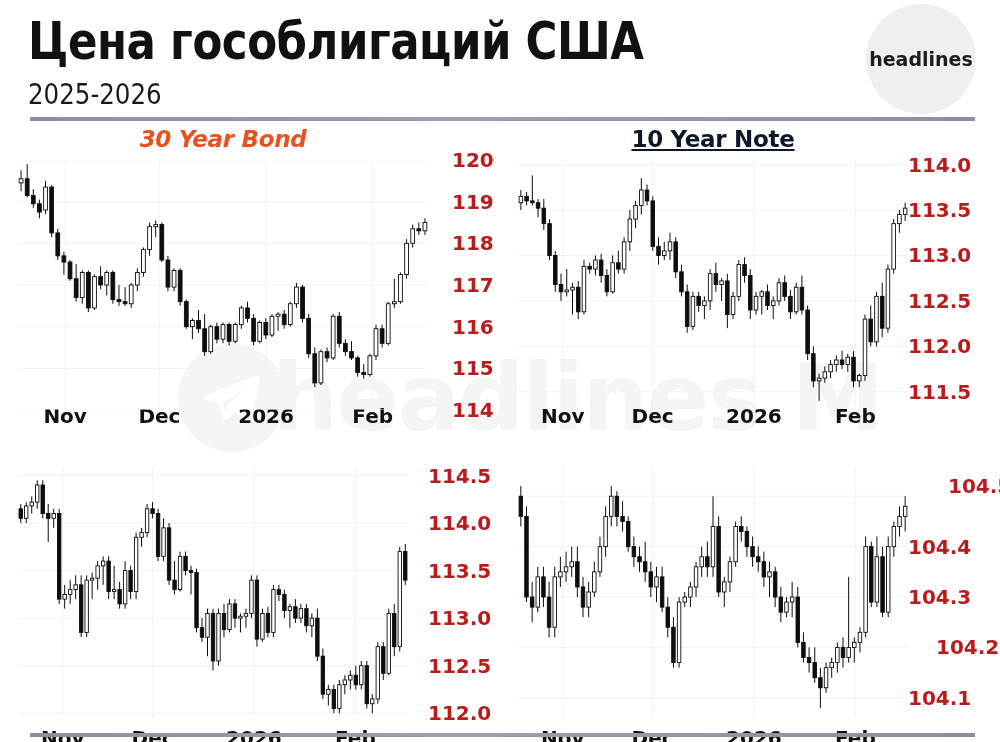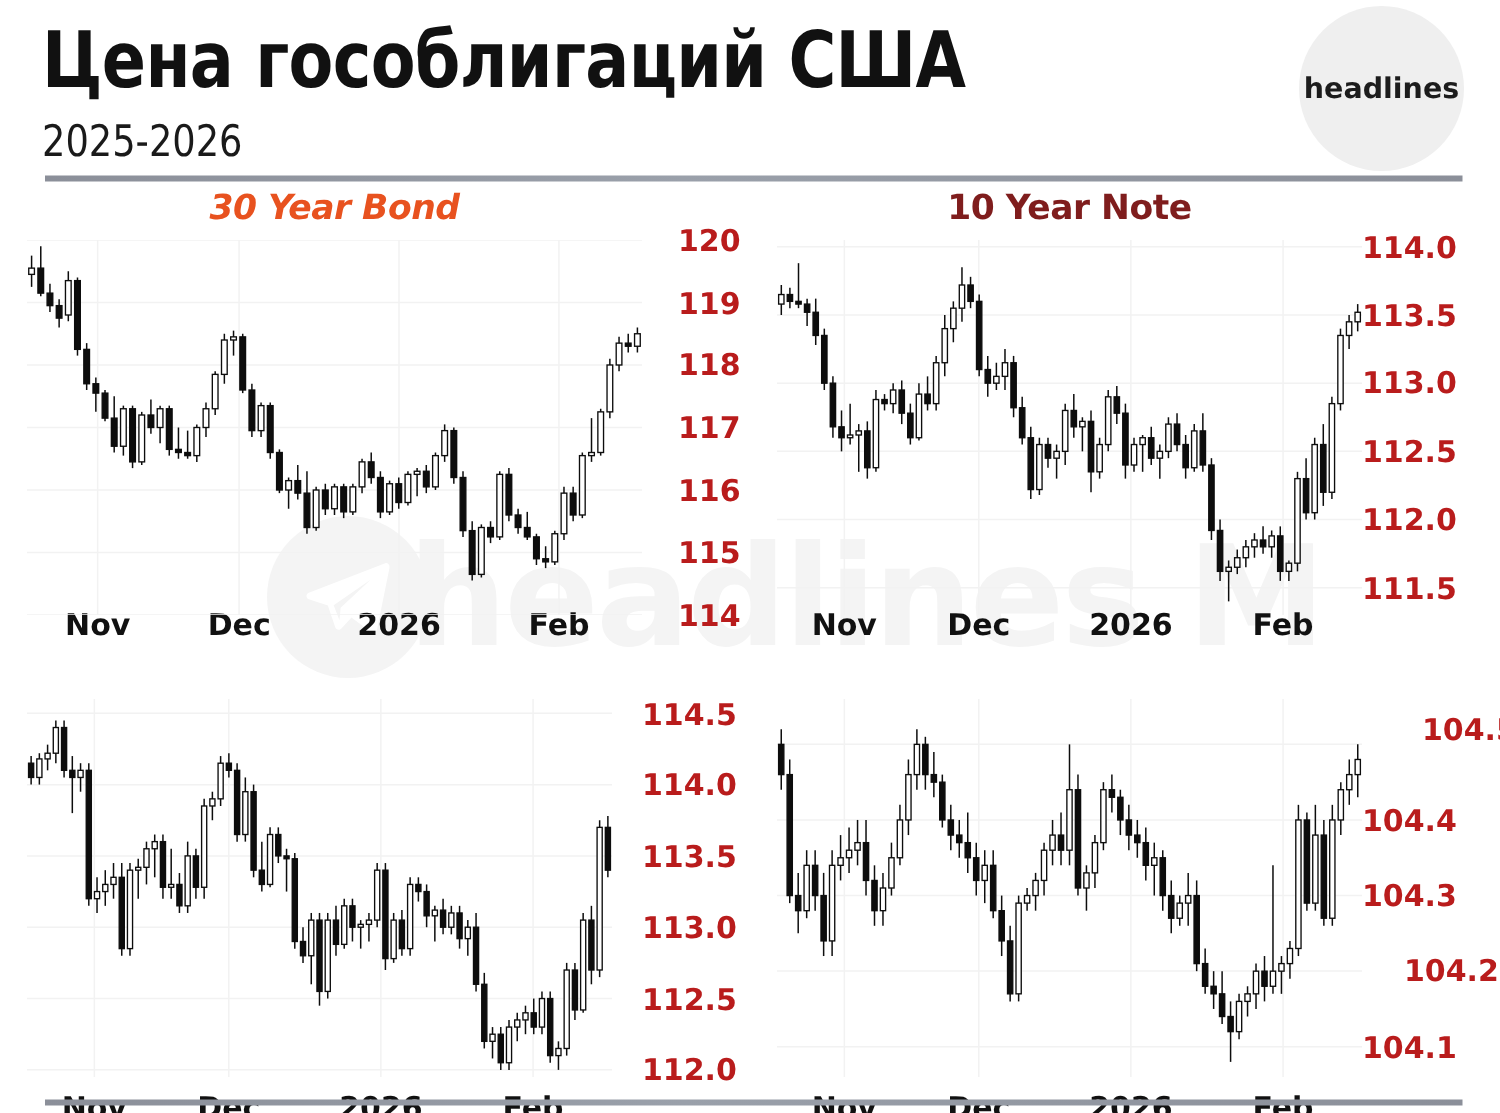--- a/index.html
+++ b/index.html
@@ -276,21 +276,21 @@
             <line x1="394.70" y1="64.58" x2="394.70" y2="87.50" stroke="#0d0d0d" stroke-width="1"></line>
             <rect x="392.80" y="68.75" width="3.79" height="14.58" fill="#ffffff" stroke="#0d0d0d" stroke-width="0.9"></rect>
             <line x1="400.82" y1="62.50" x2="400.82" y2="75.00" stroke="#0d0d0d" stroke-width="1"></line>
             <rect x="398.92" y="68.75" width="3.79" height="2.08" fill="#0d0d0d" stroke="#0d0d0d" stroke-width="0.9"></rect>
             <line x1="406.94" y1="58.33" x2="406.94" y2="75.00" stroke="#0d0d0d" stroke-width="1"></line>
             <rect x="405.04" y="62.50" width="3.79" height="8.33" fill="#ffffff" stroke="#0d0d0d" stroke-width="0.9"></rect>
           </svg>
         </div>
       </div>
       <div class="panel" style="left: 500px; top: 126px; width: 500px; height: 300px;">
-        <div class="panel-title" style="left: 18px; width: 390px; color: #7f1d1d;">10 Year Note</div>
+        <div class="panel-title" style="left: 18px; width: 390px; color: #0f172a; text-decoration: underline;">10 Year Note</div>
         <div class="plot" style="left: 18px; top: 34px; width: 390px; height: 250px;">
           <svg width="390" height="250" viewBox="0 0 390 250">
             <line x1="0" y1="4.5" x2="390" y2="4.5" stroke="#f2f2f2" stroke-width="1"></line>
             <line x1="0" y1="50.0" x2="390" y2="50.0" stroke="#f2f2f2" stroke-width="1"></line>
             <line x1="0" y1="95.5" x2="390" y2="95.5" stroke="#f2f2f2" stroke-width="1"></line>
             <line x1="0" y1="140.9" x2="390" y2="140.9" stroke="#f2f2f2" stroke-width="1"></line>
             <line x1="0" y1="186.4" x2="390" y2="186.4" stroke="#f2f2f2" stroke-width="1"></line>
             <line x1="0" y1="231.8" x2="390" y2="231.8" stroke="#f2f2f2" stroke-width="1"></line>
             <line x1="44.9" y1="0" x2="44.9" y2="250" stroke="#f2f2f2" stroke-width="1"></line>
             <line x1="134.5" y1="0" x2="134.5" y2="250" stroke="#f2f2f2" stroke-width="1"></line>

